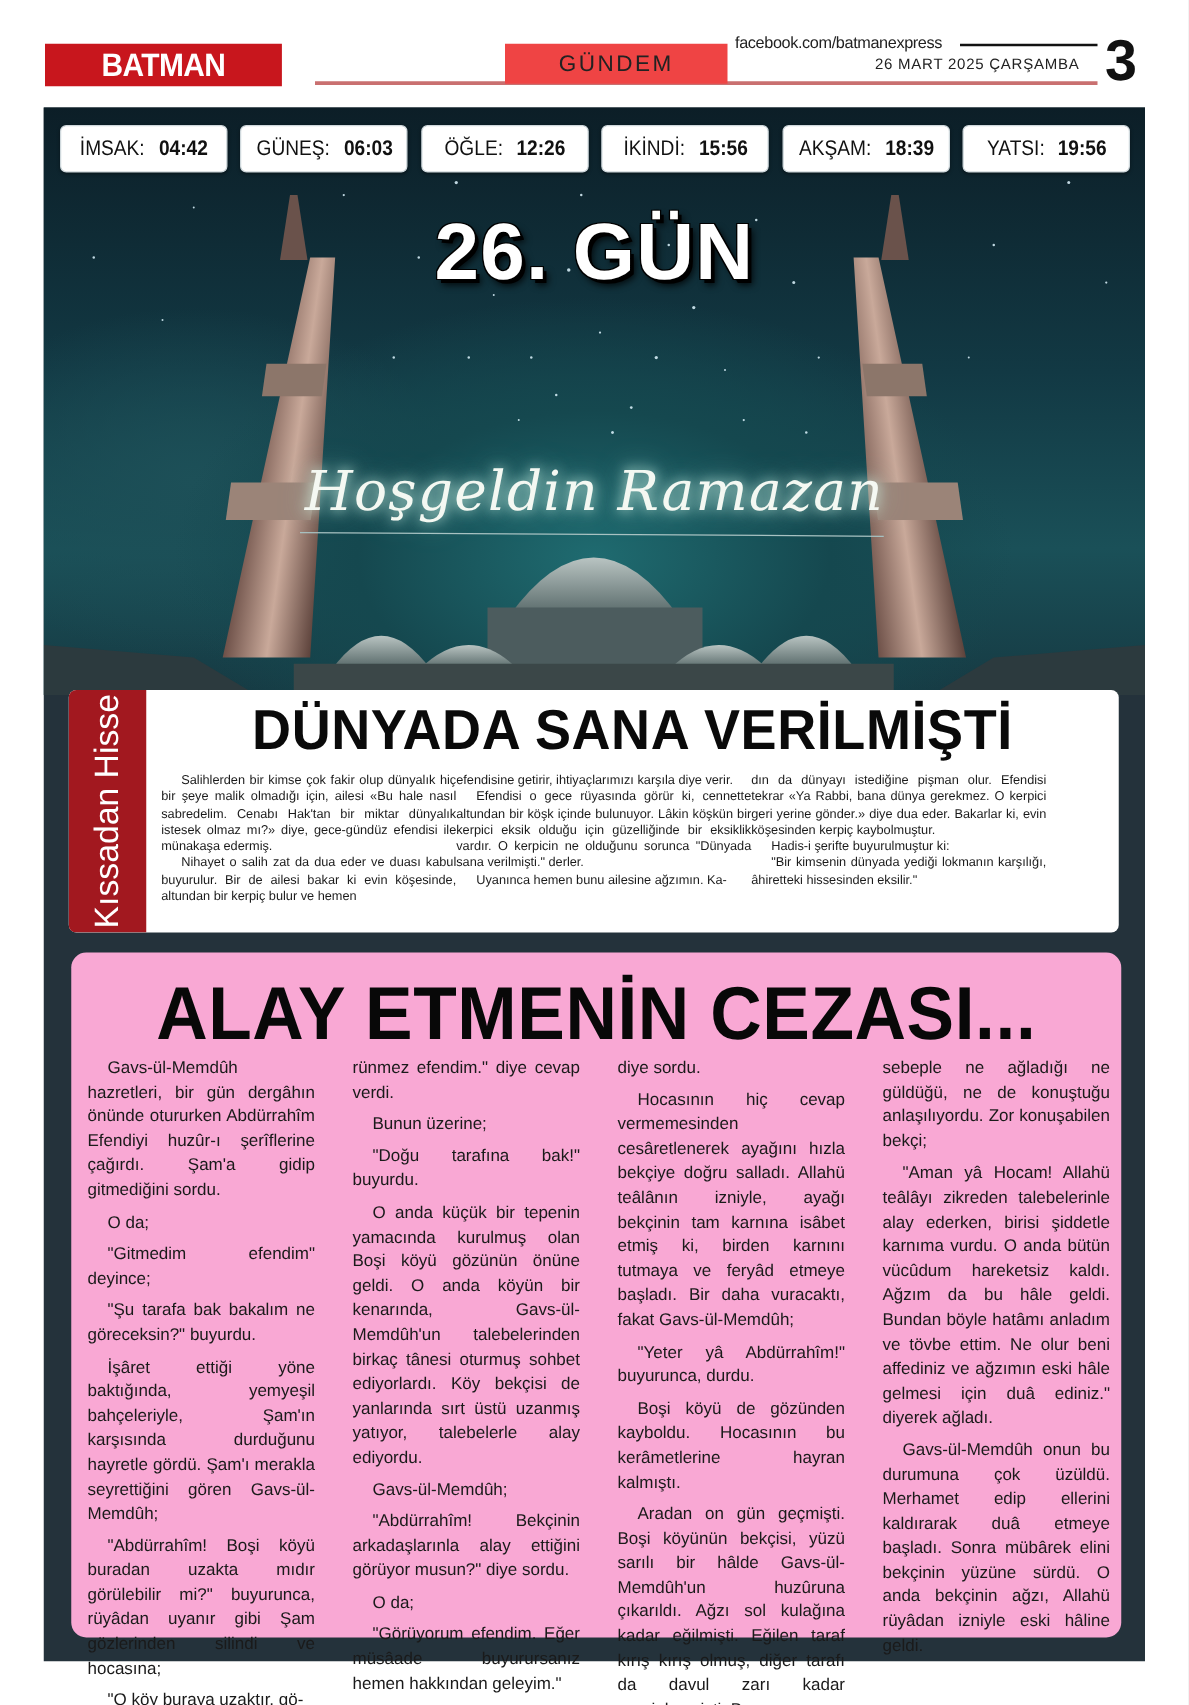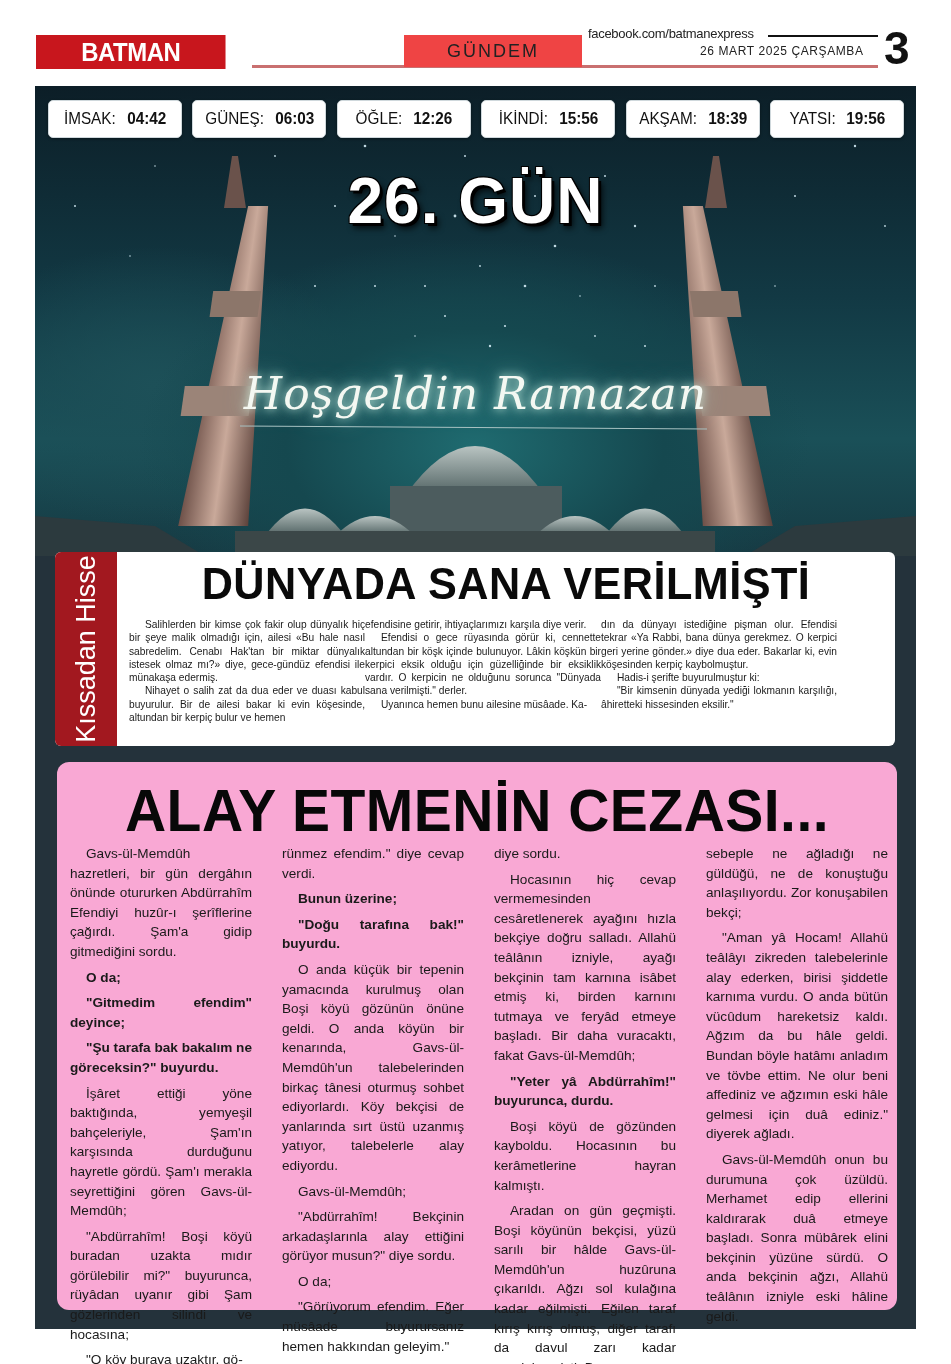--- a/index.html
+++ b/index.html
@@ -57,21 +57,21 @@
   .kissa-col p.noind { text-indent: 0; }
 
   
   .article { position: absolute; left: 22px; top: 676px; width: 840px; height: 548px; background: #f9a8d4; border-radius: 12px; }
   .art-title { position: absolute; left: 0; width: 840px; top: 14px; text-align: center; font-weight: bold;
           font-size: 60px; color: #080808; letter-spacing: 0.5px; transform: scaleX(0.95); }
   .art-cols { position: absolute; left: 13px; top: 82px; width: 818px; display: flex; gap: 30px; }
   .art-col { width: 194px; font-size: 13.6px; line-height: 19.6px; text-align: justify; color: #1a1a1a; }
   .art-col p { text-indent: 16px; margin-bottom: 6px; }
   .art-col p.cont { text-indent: 0; }
-  .art-col p.b { font-weight: bold; }
+  .art-col p.b { font-weight: normal; }
 </style>
 </head>
 <body>
 
 <div class="masthead">
   <div class="logo">BATMAN EXPRESS</div>
   <div class="head-rule"></div>
   <div class="section-tab">GÜNDEM</div>
   <div class="fb">facebook.com/batmanexpress</div>
   <div class="fb-line"></div>
@@ -194,21 +194,21 @@
     </div>
     <div class="kissa-title">DÜNYADA SANA VERİLMİŞTİ</div>
     <div class="kissa-cols">
       <div class="kissa-col">
         <p>Salihlerden bir kimse çok fakir olup dünyalık hiç bir şeye malik olmadığı için, ailesi «Bu hale nasıl sabredelim. Cenabı Hak'tan bir miktar dünyalık istesek olmaz mı?» diye, gece-gündüz efendisi ile münakaşa edermiş.</p>
         <p>Nihayet o salih zat da dua eder ve duası kabul buyurulur. Bir de ailesi bakar ki evin köşesinde, altundan bir kerpiç bulur ve hemen</p>
       </div>
       <div class="kissa-col">
         <p class="noind">efendisine getirir, ihtiyaçlarımızı karşıla diye verir.</p>
         <p>Efendisi o gece rüyasında görür ki, cennette altundan bir köşk içinde bulunuyor. Lâkin köşkün bir kerpici eksik olduğu için güzelliğinde bir eksiklik vardır. O kerpicin ne olduğunu sorunca "Dünyada sana verilmişti." derler.</p>
-        <p>Uyanınca hemen bunu ailesine müsâade. Ka-</p>
+        <p>Uyanınca hemen bunu ailesine ağzımın. Ka-</p>
       </div>
       <div class="kissa-col">
         <p class="noind">dın da dünyayı istediğine pişman olur. Efendisi tekrar «Ya Rabbi, bana dünya gerekmez. O kerpici geri yerine gönder.» diye dua eder. Bakarlar ki, evin köşesinden kerpiç kaybolmuştur.</p>
         <p>Hadis-i şerifte buyurulmuştur ki:</p>
         <p>"Bir kimsenin dünyada yediği lokmanın karşılığı, âhiretteki hissesinden eksilir."</p>
       </div>
     </div>
   </div>
 
   <div class="article">
@@ -236,18 +236,18 @@
       <div class="art-col">
         <p class="cont">diye sordu.</p>
         <p>Hocasının hiç cevap vermemesinden cesâretlenerek ayağını hızla bekçiye doğru salladı. Allahü teâlânın izniyle, ayağı bekçinin tam karnına isâbet etmiş ki, birden karnını tutmaya ve feryâd etmeye başladı. Bir daha vuracaktı, fakat Gavs-ül-Memdûh;</p>
         <p class="b">"Yeter yâ Abdürrahîm!" buyurunca, durdu.</p>
         <p>Boşi köyü de gözünden kayboldu. Hocasının bu kerâmetlerine hayran kalmıştı.</p>
         <p>Aradan on gün geçmişti. Boşi köyünün bekçisi, yüzü sarılı bir hâlde Gavs-ül-Memdûh'un huzûruna çıkarıldı. Ağzı sol kulağına kadar eğilmişti. Eğilen taraf kırış kırış olmuş, diğer tarafı da davul zarı kadar gerginleşmişti. Bu</p>
       </div>
       <div class="art-col">
         <p class="cont">sebeple ne ağladığı ne güldüğü, ne de konuştuğu anlaşılıyordu. Zor konuşabilen bekçi;</p>
         <p>"Aman yâ Hocam! Allahü teâlâyı zikreden talebelerinle alay ederken, birisi şiddetle karnıma vurdu. O anda bütün vücûdum hareketsiz kaldı. Ağzım da bu hâle geldi. Bundan böyle hatâmı anladım ve tövbe ettim. Ne olur beni affediniz ve ağzımın eski hâle gelmesi için duâ ediniz." diyerek ağladı.</p>
-        <p>Gavs-ül-Memdûh onun bu durumuna çok üzüldü. Merhamet edip ellerini kaldırarak duâ etmeye başladı. Sonra mübârek elini bekçinin yüzüne sürdü. O anda bekçinin ağzı, Allahü teâlânın izniyle eski hâline geldi.</p>
+        <p>Gavs-ül-Memdûh onun bu durumuna çok üzüldü. Merhamet edip ellerini kaldırarak duâ etmeye başladı. Sonra mübârek elini bekçinin yüzüne sürdü. O anda bekçinin ağzı, Allahü rüyâdan izniyle eski hâline geldi.</p>
       </div>
     </div>
   </div>
 
 </div>
 
 </body></html>

